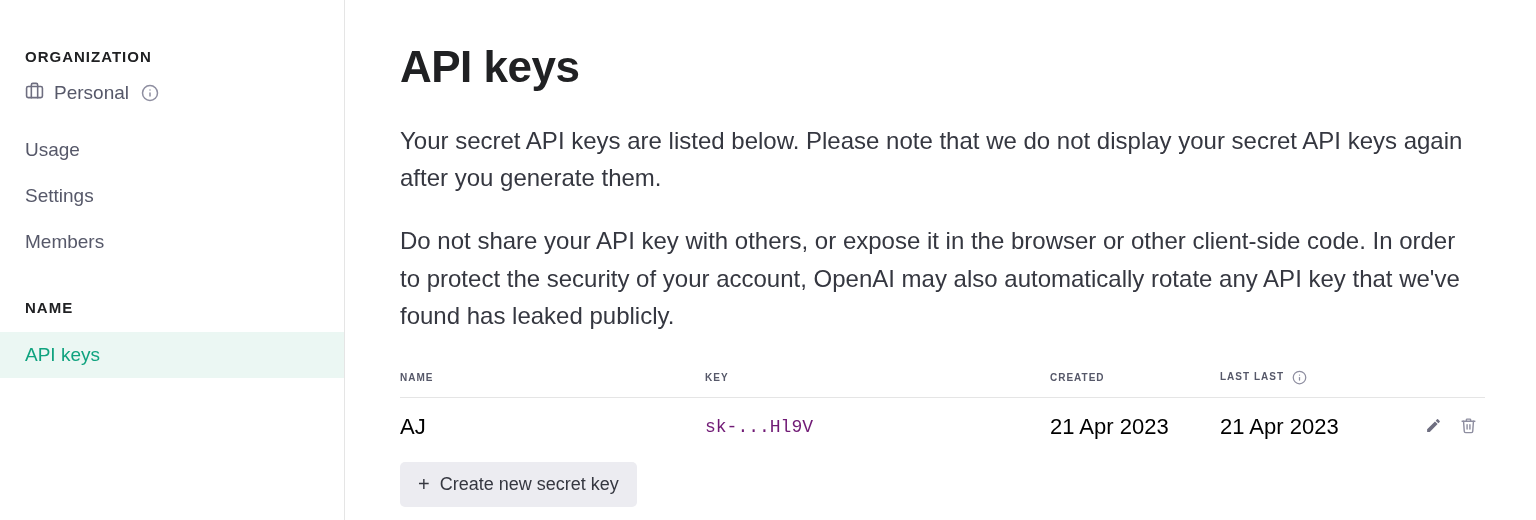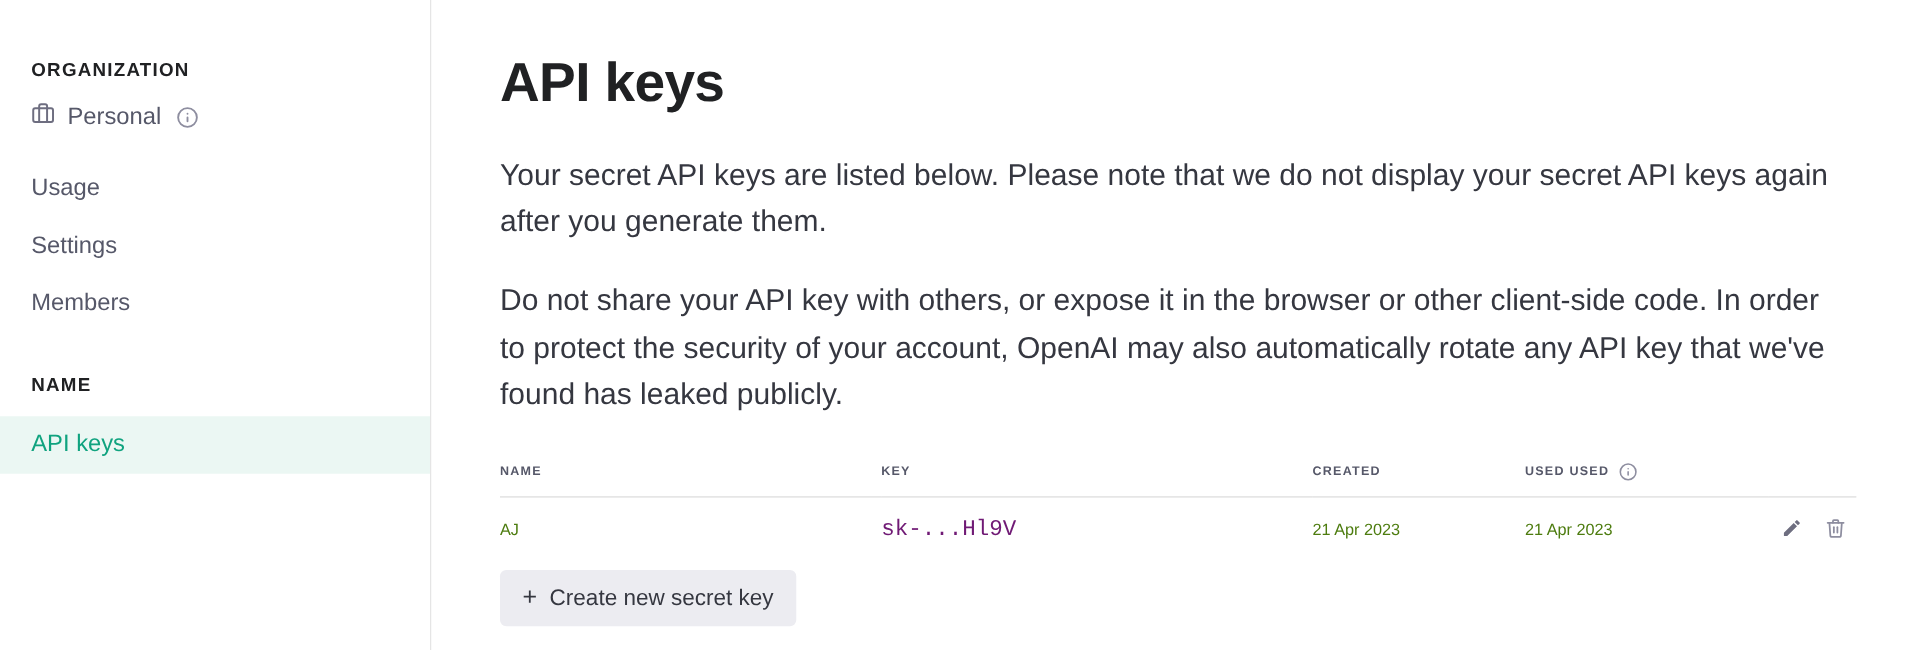--- a/index.html
+++ b/index.html
@@ -86,22 +86,22 @@
       font-weight: 700;
       letter-spacing: 1px;
       color: #565869;
       padding: 10px 8px 12px 0;
       border-bottom: 1px solid #e5e5e5;
     }
     .keys-table thead th.last-used-th {
       position: relative;
     }
     .keys-table tbody td {
-      font-size: 13px;
-      color: #4d7c0f;
+      font-size: 22px;
+      color: #000000;
       padding: 16px 8px 16px 0;
       vertical-align: middle;
     }
     .keys-table tbody td.key-cell {
       font-family: Liberation Mono, monospace;
       color: #701a75;
       font-size: 18px;
     }
     .col-name { width: 305px; }
     .col-key { width: 345px; }
@@ -174,21 +174,21 @@
   <p class="page-desc">Your secret API keys are listed below. Please note that we do not display your secret API keys again after you generate them.</p>
   <p class="page-desc">Do not share your API key with others, or expose it in the browser or other client-side code. In order to protect the security of your account, OpenAI may also automatically rotate any API key that we've found has leaked publicly.</p>
 
   <table class="keys-table">
     <thead>
       <tr>
         <th class="col-name">NAME</th>
         <th class="col-key">KEY</th>
         <th class="col-created">CREATED</th>
         <th class="col-lastused last-used-th">
-          <span>USED USED</span>
+          <span>LAST LAST</span>
           <span class="th-info-icon">
             <svg width="15" height="15" viewBox="0 0 24 24" fill="none" stroke="#8e8ea0" stroke-width="2" stroke-linecap="round" stroke-linejoin="round">
                 <circle cx="12" cy="12" r="10"></circle>
                 <line x1="12" y1="16" x2="12" y2="12"></line>
                 <line x1="12" y1="8" x2="12.01" y2="8"></line>
               </svg>
           </span>
         </th>
         <th class="col-actions"></th>
       </tr>

